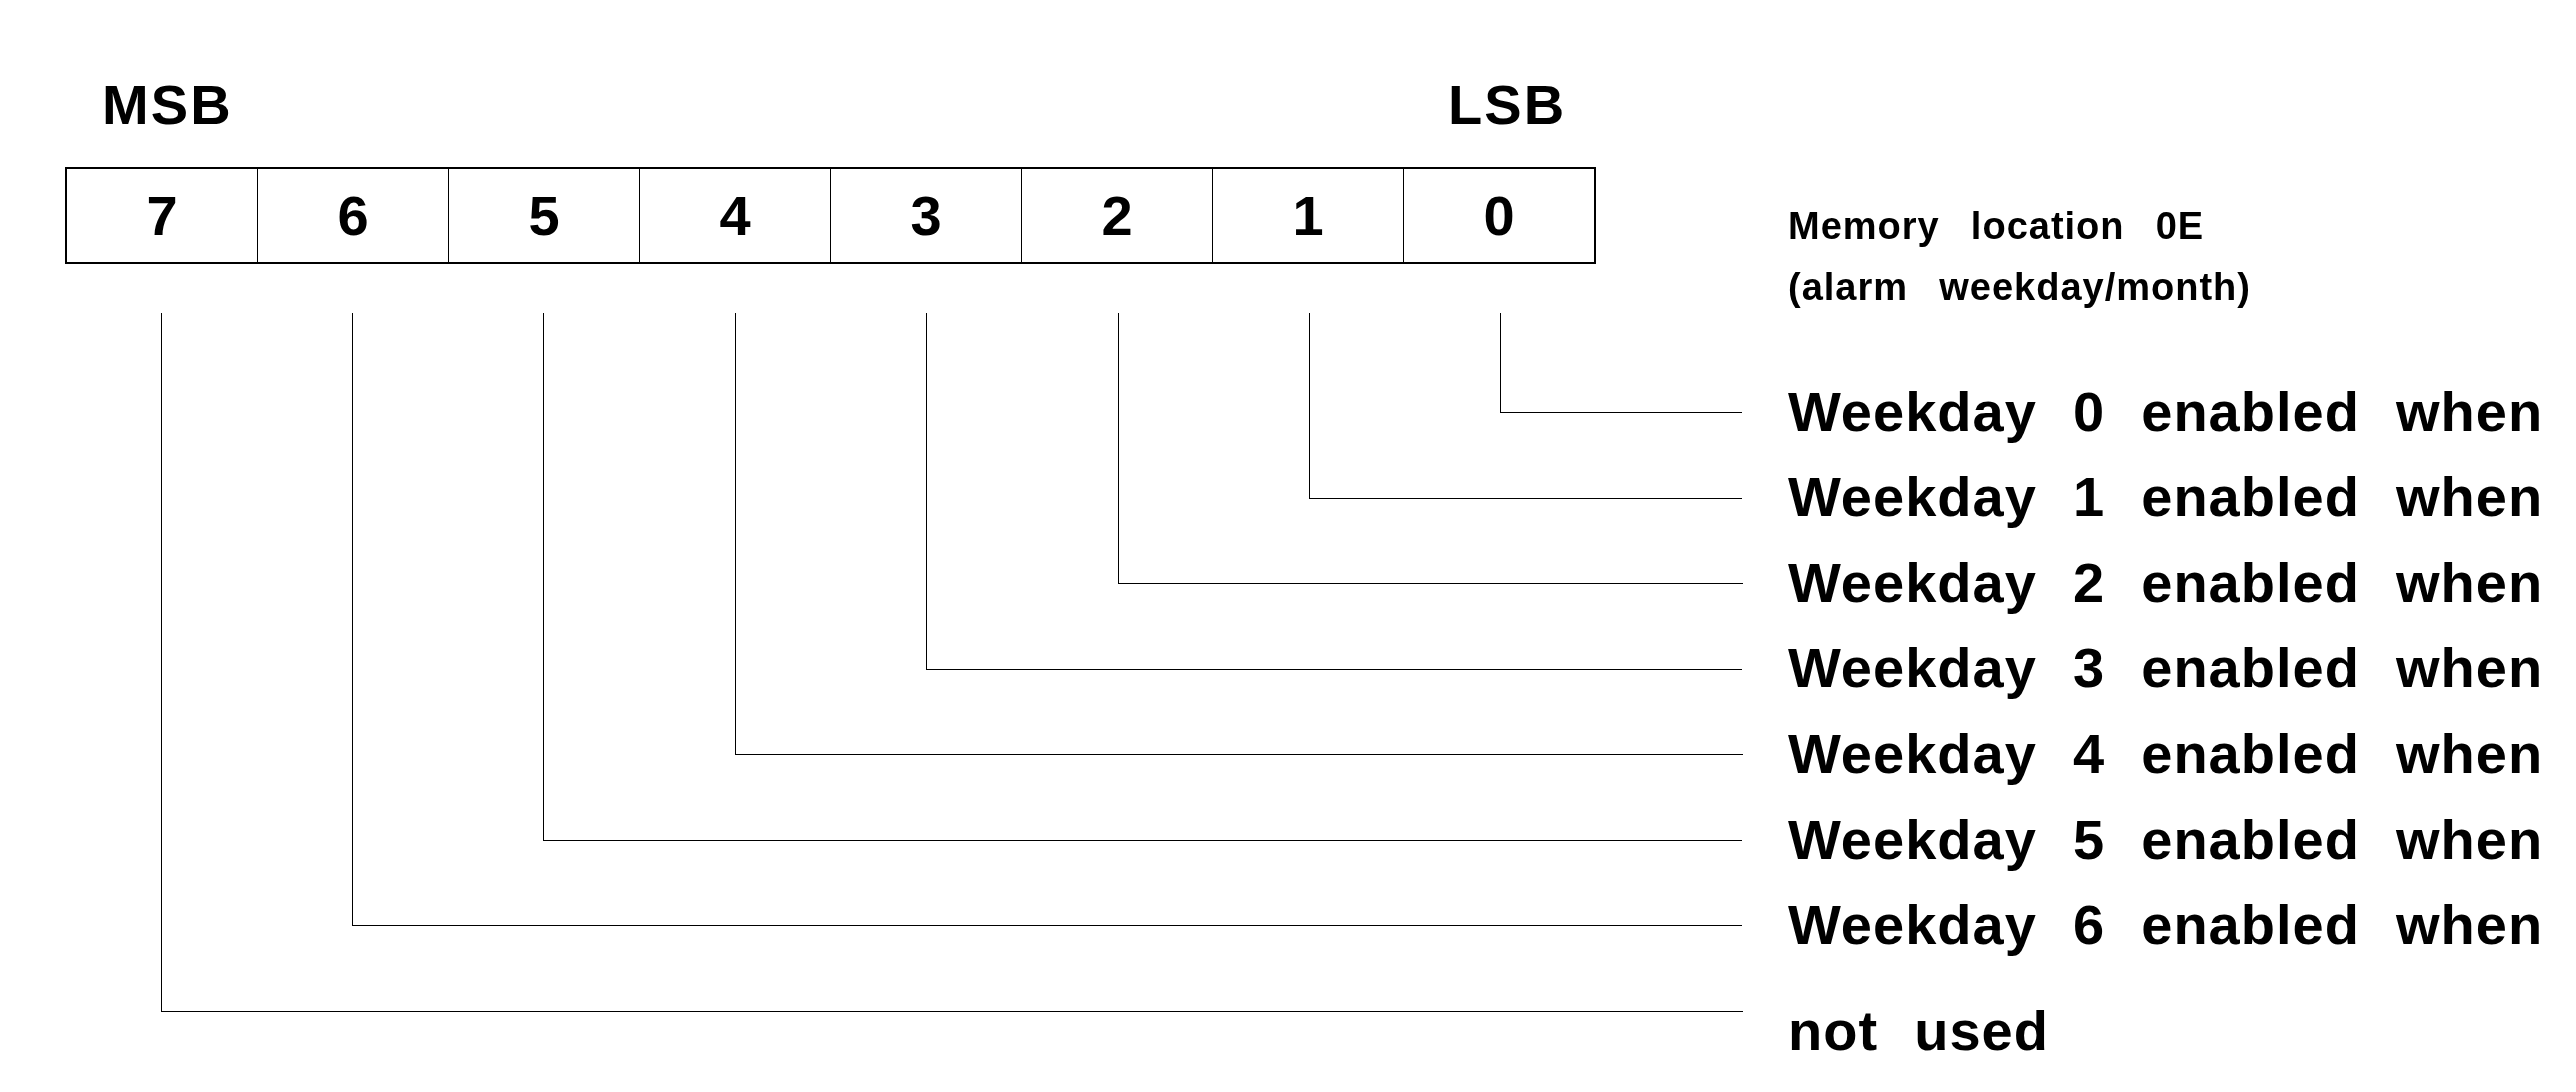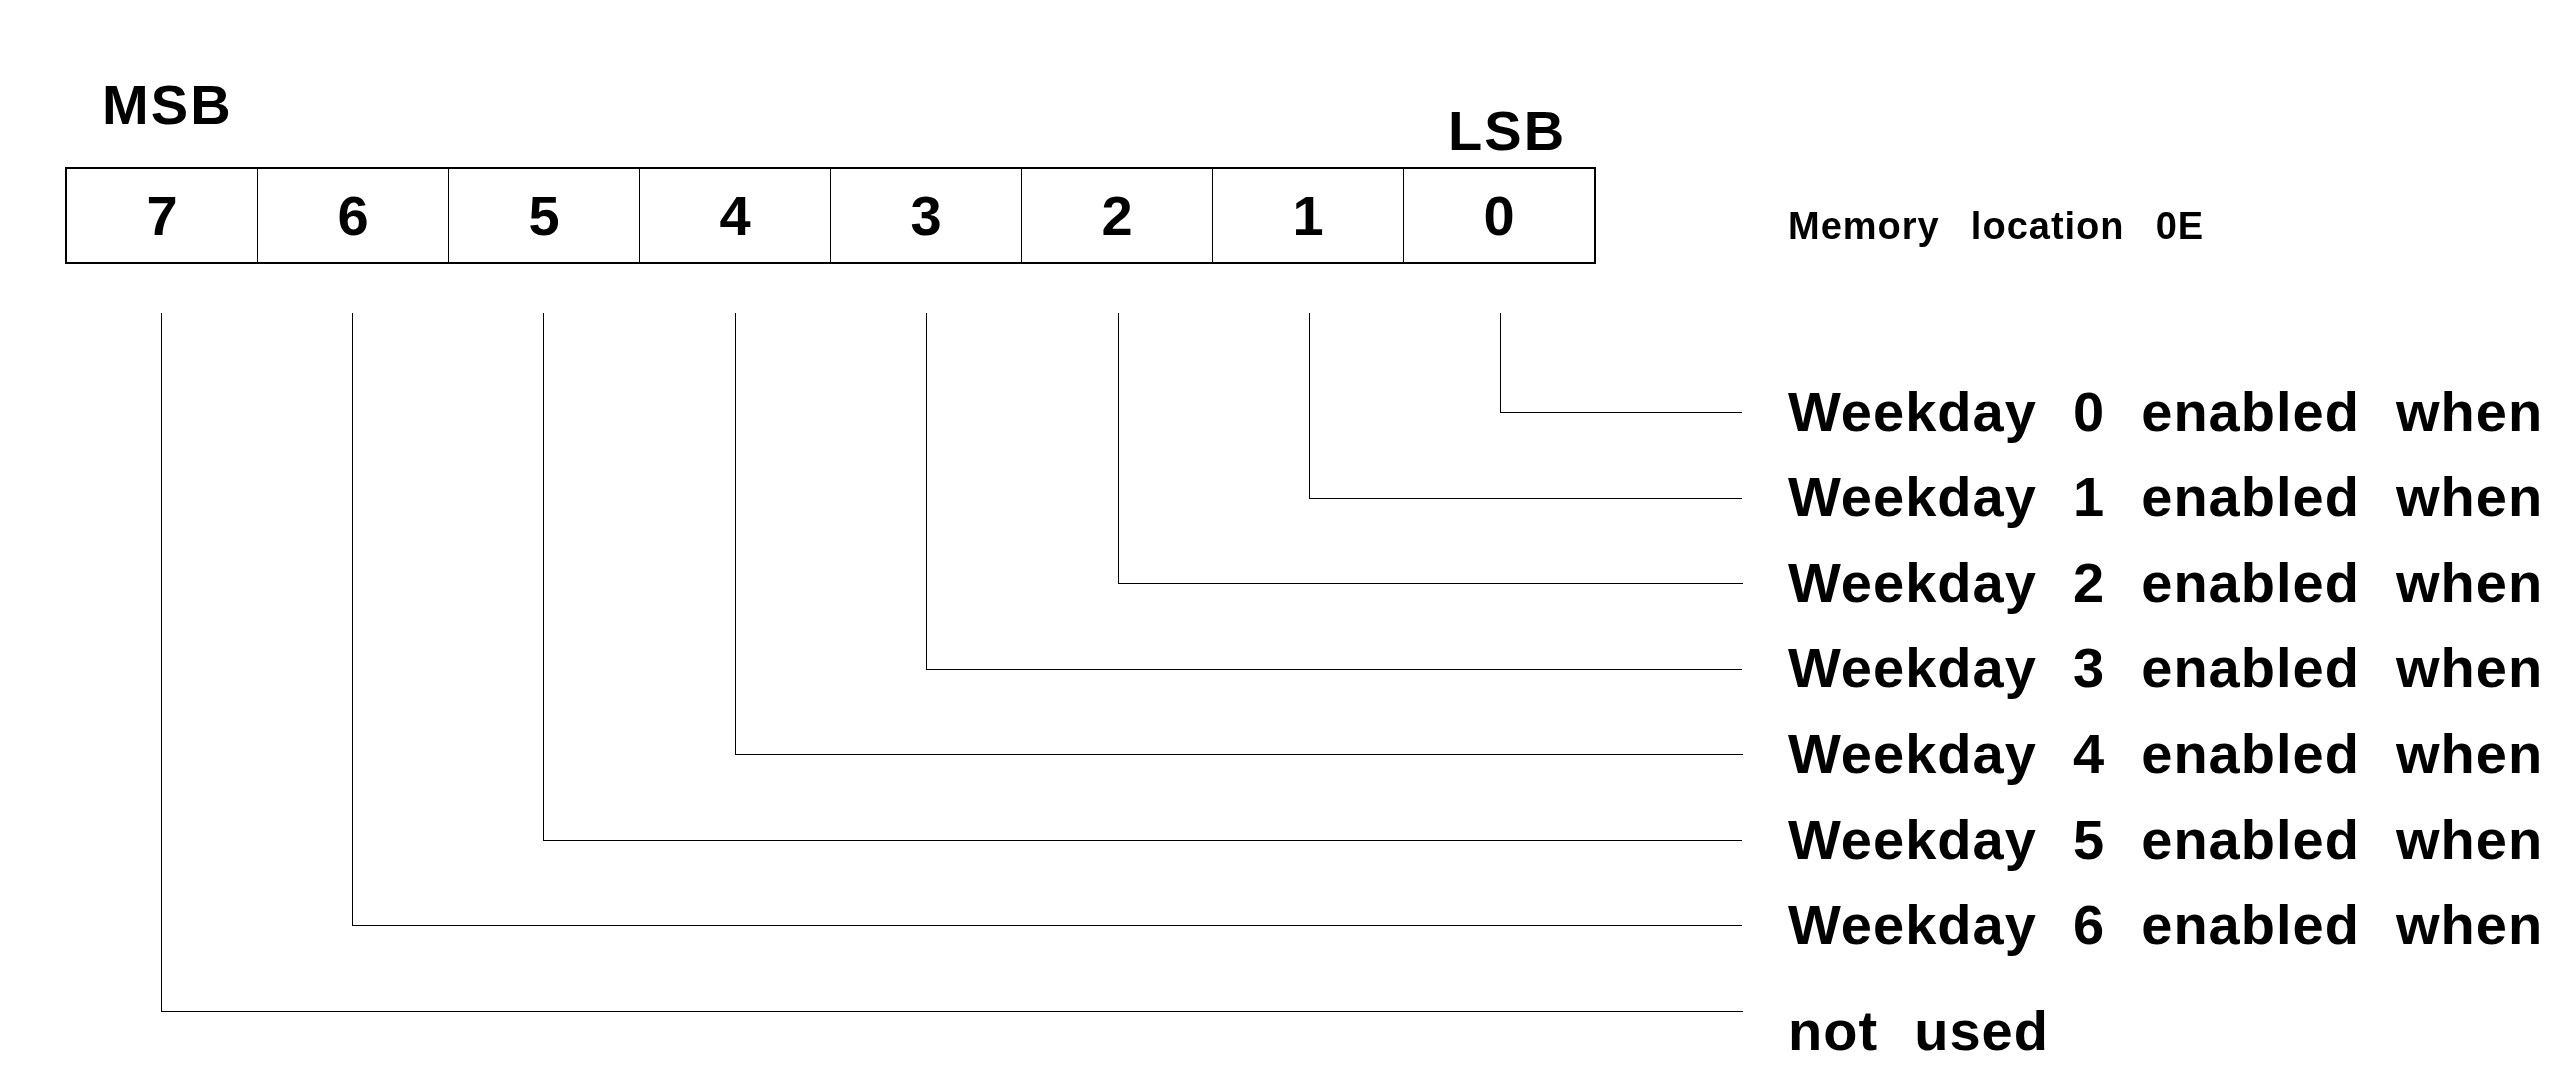--- a/index.html
+++ b/index.html
@@ -54,35 +54,36 @@
     white-space:nowrap;
   }
 </style>
 </head>
 <body>
 
 <div class="stage">
 
   <div class="corner-label" style="left:102px;top:77px;">MSB</div>
 
-  <div class="corner-label" style="left:1448px;top:77px;margin-top:26px;">LSB</div>
+  <div class="corner-label" style="left:1448px;top:77px;">LSB</div>
 
   <div class="register">
       <div class="cell">7</div>
       <div class="cell">6</div>
       <div class="cell">5</div>
       <div class="cell">4</div>
       <div class="cell">3</div>
       <div class="cell">2</div>
       <div class="cell">1</div>
       <div class="cell">0</div>
     </div>
 
   <div class="note">
     <div>Memory location 0E</div>
+    <div>(alarm weekday/month)</div>
   </div>
 
 <div class="connector" style="left: 1500px; top: 313px; width: 241px; height: 99px;"></div>
     <div class="bit-label" style="left: 1788px; top: 380px;">Weekday 0 enabled when set</div>
     <div class="connector" style="left: 1309px; top: 313px; width: 432px; height: 185px;"></div>
     <div class="bit-label" style="left: 1788px; top: 465px;">Weekday 1 enabled when set</div>
     <div class="connector" style="left: 1118px; top: 313px; width: 624px; height: 270px;"></div>
     <div class="bit-label" style="left: 1788px; top: 551px;">Weekday 2 enabled when set</div>
     <div class="connector" style="left: 926px; top: 313px; width: 815px; height: 356px;"></div>
     <div class="bit-label" style="left: 1788px; top: 636px;">Weekday 3 enabled when set</div>

